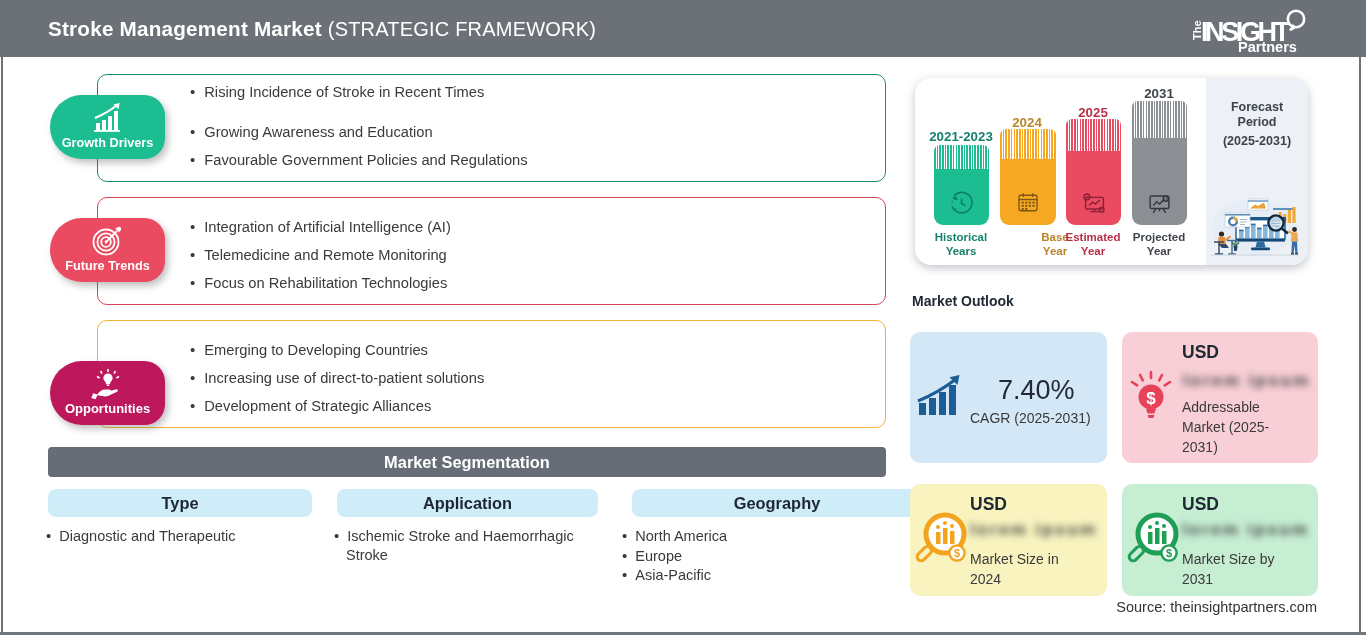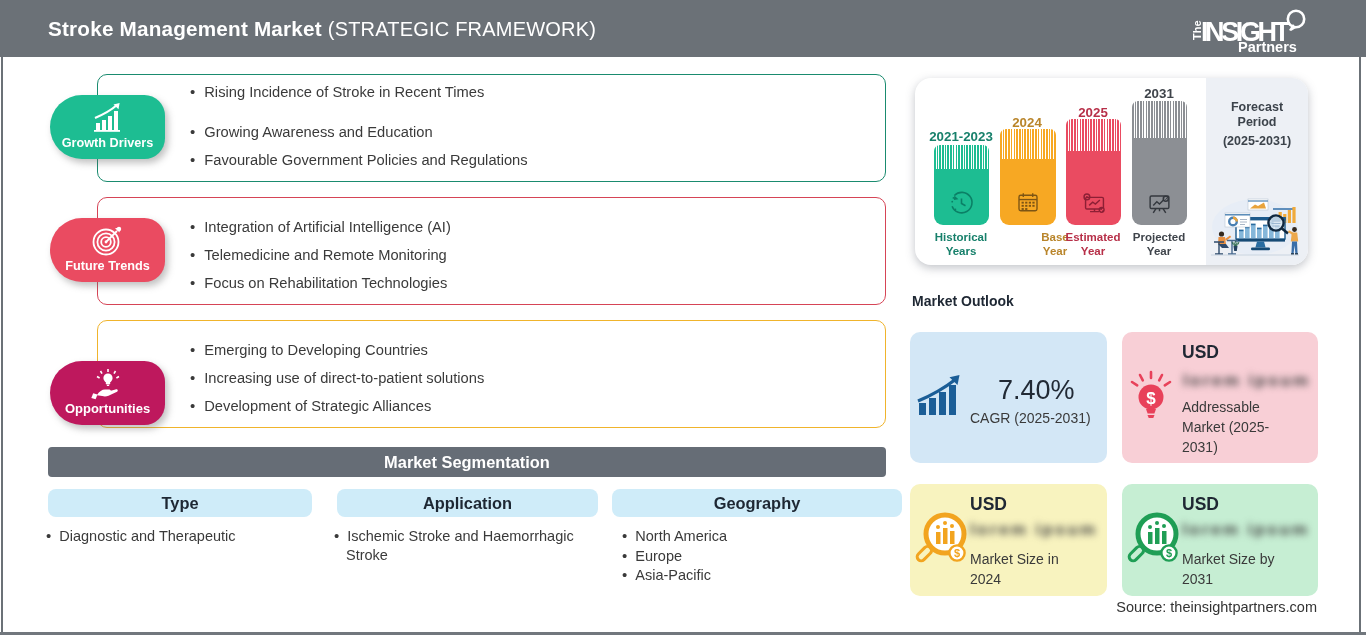--- a/index.html
+++ b/index.html
@@ -118,21 +118,21 @@
     <path d="M18.4 16.4 h3.2 l-0.7 1.6 h-1.8 Z" fill="#fff"></path>
     <path d="M9 27 q3.5-5.5 8-5.5 h4.5 c1.6 0 1.6 2.5 0 2.5 h-3.5 l9.5-2.6 c2.4-0.65 3.2 1.7 1 2.7 l-8 3.6 c-2 0.9-4.2 1-6.3 0.35 L9 27.3 Z" fill="#fff"></path>
     <path d="M5.2 25.2 l4.3 1.3 -1.9 4.8 -4.3-1.3 Z" fill="#fff"></path>
   </svg>
   <div class="blabel" style="font-size:13px;">Opportunities</div>
 </div>
 
 <div class="abs seghdr">Market Segmentation</div>
 <div class="abs subhdr" style="left:48px; width:264px;">Type</div>
 <div class="abs subhdr" style="left:337px; width:261px;">Application</div>
-<div class="abs subhdr" style="left:612px; width:290px;">Geography</div>
+<div class="abs subhdr" style="left:632px; width:290px;">Geography</div>
 <div class="abs slist">
   <div class="sbul" style="left:46px; top:527px;">Diagnostic and Therapeutic</div>
   <div class="sbul" style="left:334px; top:527px;">Ischemic Stroke and Haemorrhagic</div>
   <div style="left:346px; top:547px;">Stroke</div>
   <div class="sbul" style="left:622px; top:527px;">North America</div>
   <div class="sbul" style="left:622px; top:547px;">Europe</div>
   <div class="sbul" style="left:622px; top:566px;">Asia-Pacific</div>
 </div>
 
 <div class="abs" id="chartcard"></div>

